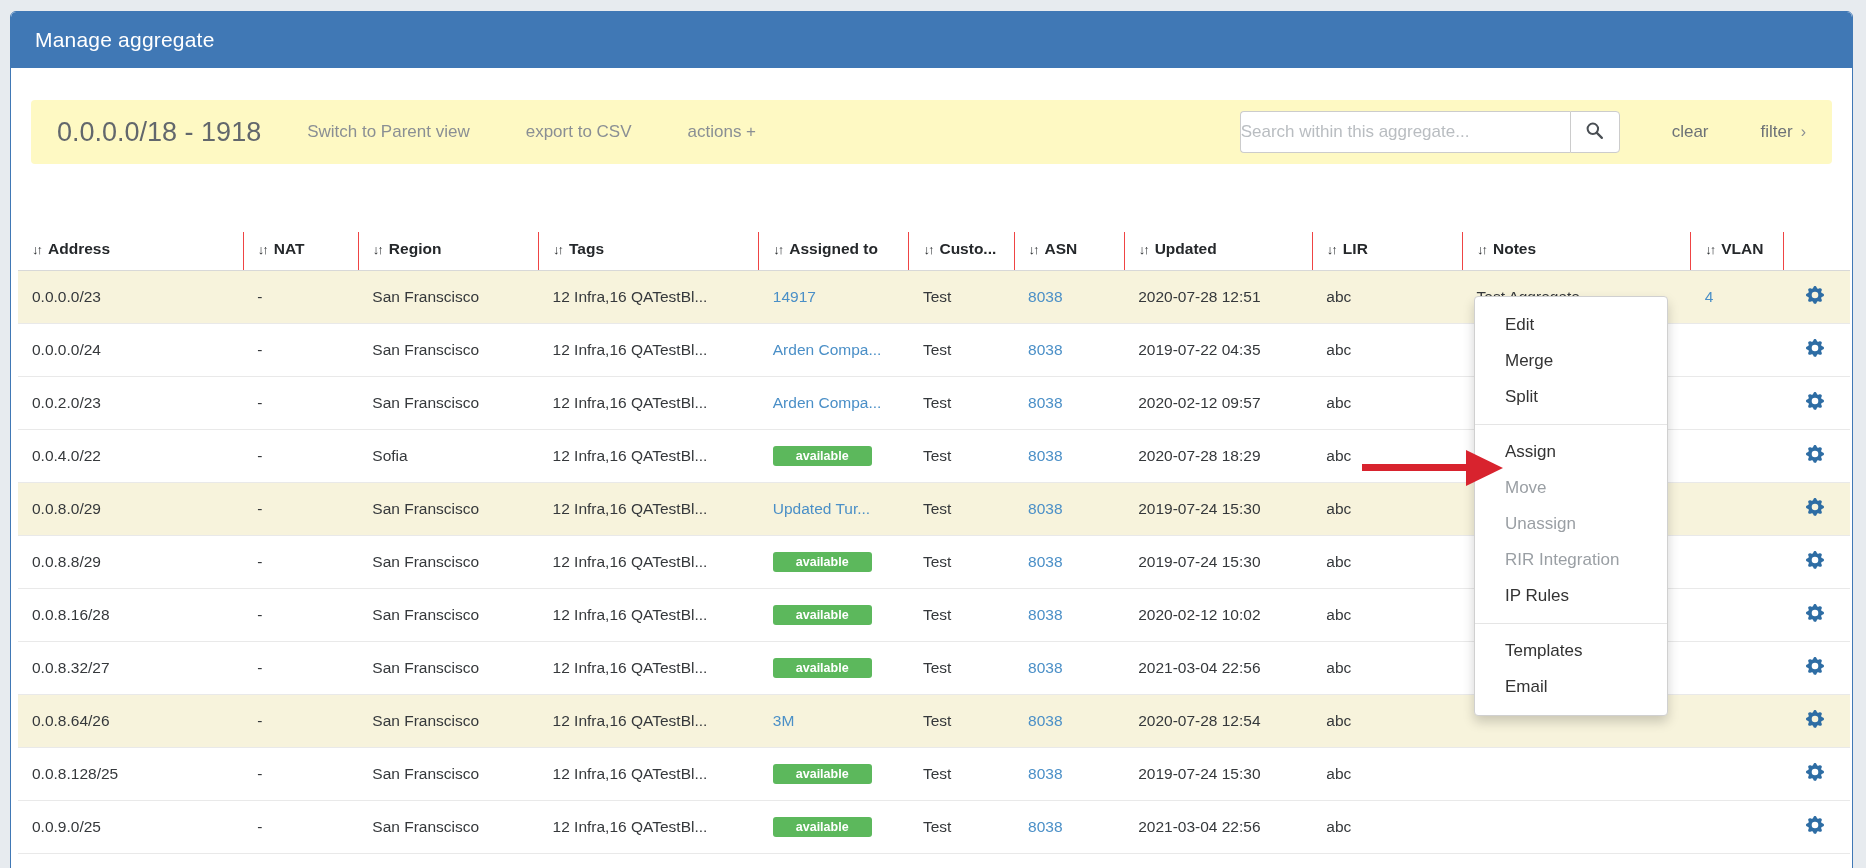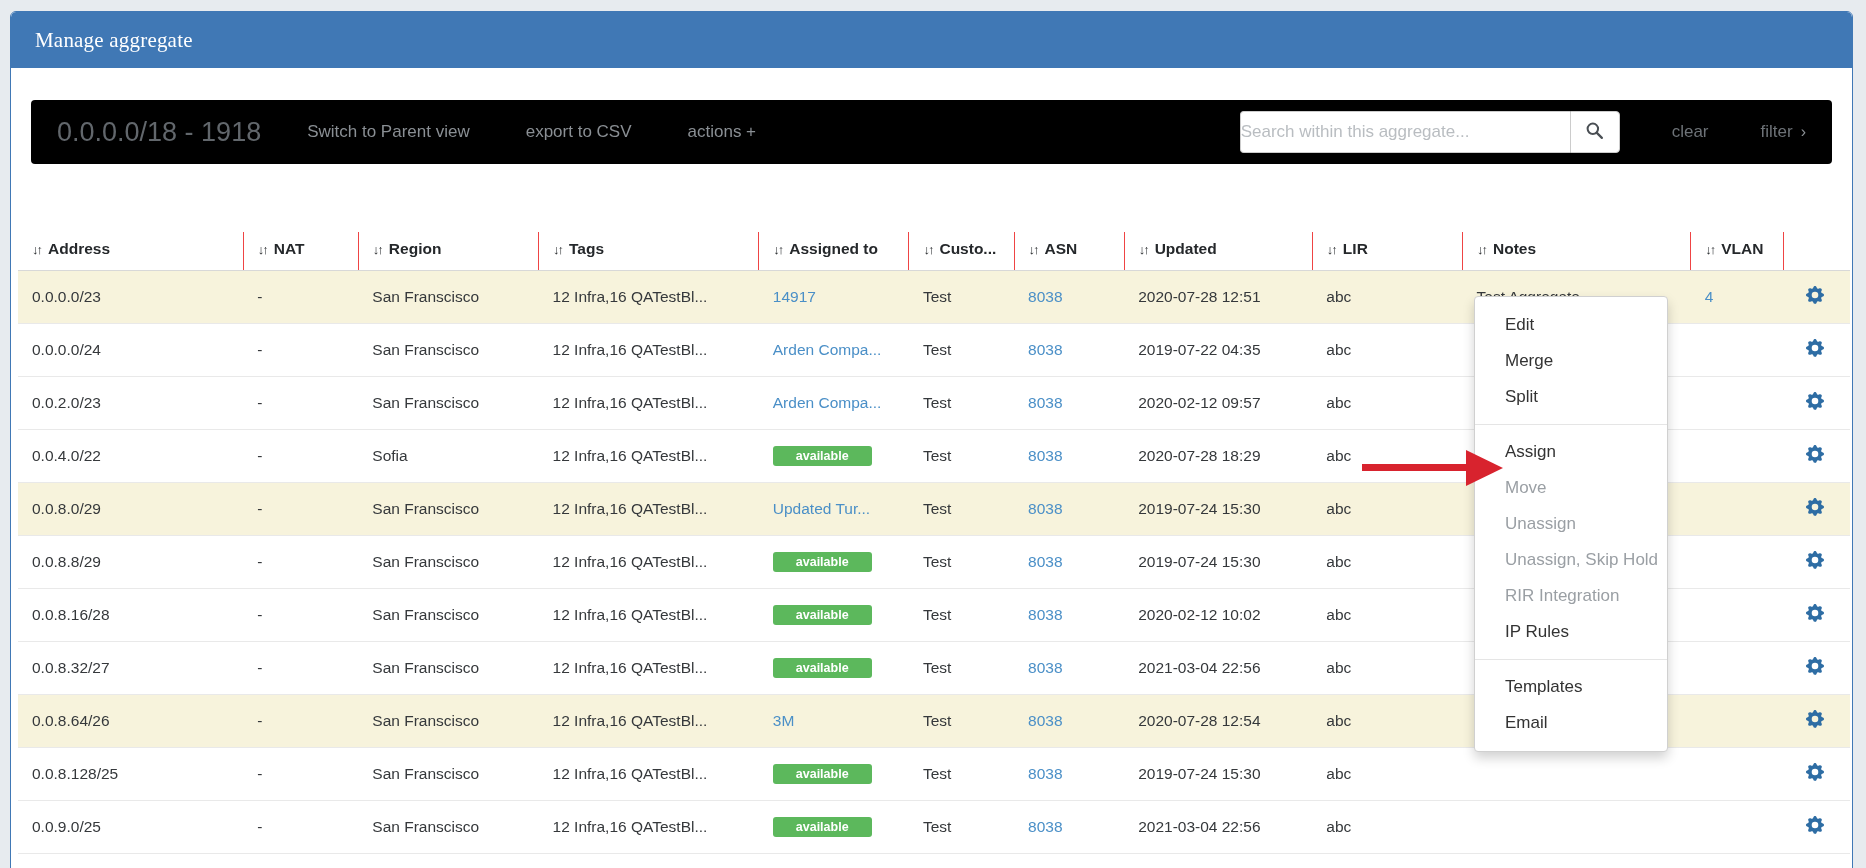--- a/index.html
+++ b/index.html
@@ -4,23 +4,23 @@
 <style>
   * { margin:0; padding:0; box-sizing:border-box; }
   html,body { width:1866px; height:868px; overflow:hidden; background:#e7ebef;
     font-family:"Liberation Sans","DejaVu Sans",sans-serif; }
 
   .card { position:absolute; left:10px; top:11px; width:1843px; height:980px;
     background:#fff; border:1px solid #4078b5; border-radius:6px; overflow:hidden; }
 
   .card-heading { height:56px; background:#4078b5; color:#fff; display:flex;
     align-items:center; padding-left:24px; font-size:21px; letter-spacing:.2px;
-    border-radius:5px 5px 0 0;font-family:Liberation Serif, serif; }
-
-  .toolbar { margin:32px 20px 0 20px; background:#000000; border-radius:4px;
+    border-radius:5px 5px 0 0; }
+
+  .toolbar { margin:32px 20px 0 20px; background:#fef9c3; border-radius:4px;
     height:64px; display:flex; align-items:center; padding:0 26px; }
   .agg-label { font-size:27px; color:#62676c; margin-right:46px; white-space:nowrap; }
   .tool-link { font-size:17px; color:#8a8f94; margin-right:56px; cursor:pointer; white-space:nowrap; }
   .search-wrap { margin-left:auto; display:flex; align-items:center; }
   .search-input { width:330px; height:42px; border:1px solid #ccc; border-right:none;
     border-radius:4px 0 0 4px; padding:0 0; font-size:17px; color:#555;
     font-family:inherit; outline:none; background:#fff; }
   .search-input::placeholder { color:#b9bdc1; }
   .search-btn { width:50px; height:42px; border:1px solid #ccc; background:#fff;
     border-radius:0 4px 4px 0; display:flex; align-items:center; justify-content:center; cursor:pointer; }
@@ -311,21 +311,20 @@
 </div>
 
 <div class="menu" id="ctx-menu">
     <div class="menu-item">Edit</div>
     <div class="menu-item">Merge</div>
     <div class="menu-item">Split</div>
     <div class="menu-sep"></div>
     <div class="menu-item">Assign</div>
     <div class="menu-item disabled">Move</div>
     <div class="menu-item disabled">Unassign</div>
-    <div class="menu-item disabled">Unassign, Skip Hold</div>
     <div class="menu-item disabled">RIR Integration</div>
     <div class="menu-item">IP Rules</div>
     <div class="menu-sep"></div>
     <div class="menu-item">Templates</div>
     <div class="menu-item">Email</div>
   </div>
 
 <div class="arrow-tail"></div>
 <div class="arrow-head"></div>
 

